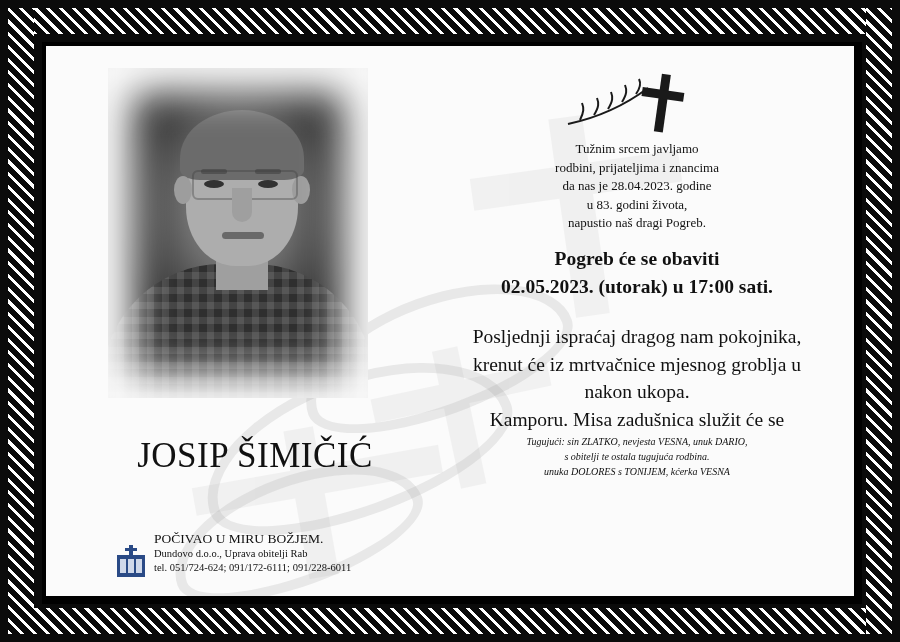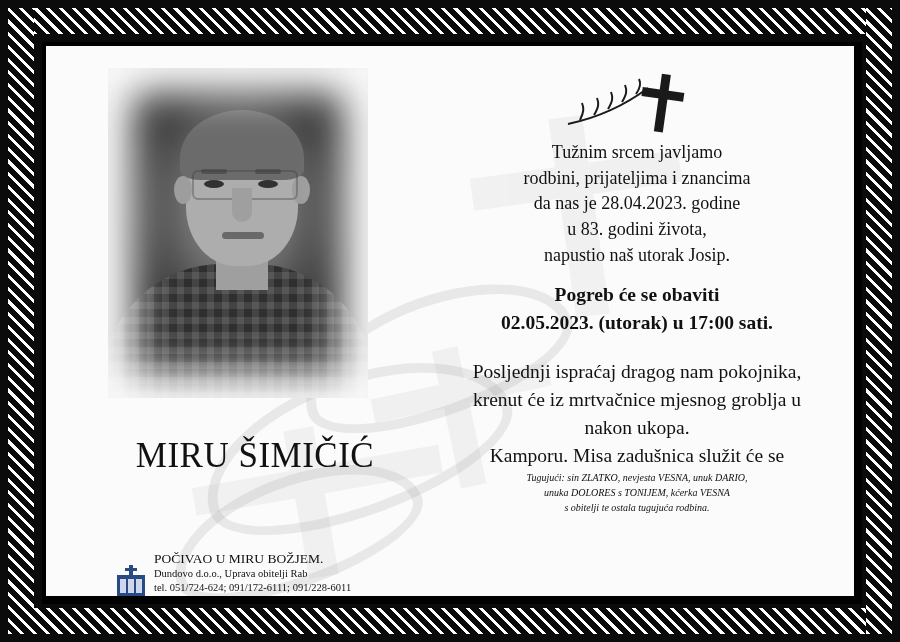--- a/index.html
+++ b/index.html
@@ -109,36 +109,36 @@
 
   
   #name{
     position:absolute;left:44px;top:390px;width:330px;text-align:center;
     font-size:35px;letter-spacing:.5px;color:#111;font-weight:400;
     font-family:"Liberation Serif", serif;
   }
 
   
   #footer{
-    position:absolute;left:70px;top:505px;width:330px;
+    position:absolute;left:70px;top:485px;width:330px;
   }
   #footer .line1{font-size:13.5px;color:#111;margin-left:38px;}
   #footer .small{font-size:10.5px;color:#111;margin-left:38px;line-height:1.35;}
   #logo{
     position:absolute;left:0px;top:14px;width:30px;height:34px;
   }
 
   
   #right{
     position:absolute;left:400px;top:26px;width:382px;text-align:center;color:#111;
   }
   #emblem{height:62px;position:relative;margin-bottom:6px;}
   #emblem svg{position:absolute;left:50%;top:0;transform:translateX(-50%);}
   .blk{margin:0 0 0 0;}
-  .b1{font-size:18px;line-height:1.43;}
+  .b1{font-size:13px;line-height:1.43;}
   .b2{font-size:19.5px;line-height:1.43;font-weight:bold;margin-top:12px;}
   .b3{font-size:19.5px;line-height:1.43;margin-top:22px;}
   .b4{font-size:10px;line-height:1.5;font-style:italic;}
 </style>
 </head>
 <body>
 
 <div id="page">
 
   <div class="braid top"></div>
@@ -180,21 +180,21 @@
         <div class="p-brow r"></div>
         <div class="p-glasses"></div>
         <div class="p-eye l"></div>
         <div class="p-eye r"></div>
         <div class="p-nose"></div>
         <div class="p-mouth"></div>
       </div>
       <div class="photo-fade"></div>
     </div>
 
-    <div id="name">MIRU ŠIMIČIĆ</div>
+    <div id="name">JOSIP ŠIMIČIĆ</div>
 
     <div id="footer">
       <div id="logo">
         <svg width="30" height="34" viewBox="0 0 30 34">
           <rect x="1" y="10" width="28" height="22" fill="#2a4a86"></rect>
           <rect x="4" y="14" width="6" height="14" fill="#cfd8ea"></rect>
           <rect x="12" y="14" width="6" height="14" fill="#cfd8ea"></rect>
           <rect x="20" y="14" width="6" height="14" fill="#cfd8ea"></rect>
           <rect x="13" y="0" width="4" height="10" fill="#2a4a86"></rect>
           <rect x="9" y="3" width="12" height="3" fill="#2a4a86"></rect>
@@ -222,37 +222,37 @@
             <rect x="80" y="18" width="42" height="9" transform="rotate(8 101 22)"></rect>
           </g>
         </svg>
       </div>
 
       <div class="blk b1">
         <div>Tužnim srcem javljamo</div>
         <div>rodbini, prijateljima i znancima</div>
         <div>da nas je 28.04.2023. godine</div>
         <div>u 83. godini života,</div>
-        <div>napustio naš utorak Josip.</div>
+        <div>napustio naš dragi Pogreb.</div>
       </div>
 
       <div class="blk b2">
         <div>Pogreb će se obaviti</div>
         <div>02.05.2023. (utorak) u 17:00 sati.</div>
       </div>
 
       <div class="blk b3">
         <div>Posljednji ispraćaj dragog nam pokojnika,</div>
         <div>krenut će iz mrtvačnice mjesnog groblja u</div>
         <div>nakon ukopa.</div>
         <div>Kamporu. Misa zadušnica služit će se</div>
       </div>
 
       <div class="blk b4">
         <div>Tugujući: sin ZLATKO, nevjesta VESNA, unuk DARIO,</div>
+        <div>s obitelji te ostala tugujuća rodbina.</div>
         <div>unuka DOLORES s TONIJEM, kćerka VESNA</div>
-        <div>s obitelji te ostala tugujuća rodbina.</div>
       </div>
 
     </div>
 
   </div>
 </div>
 
 </body></html>

